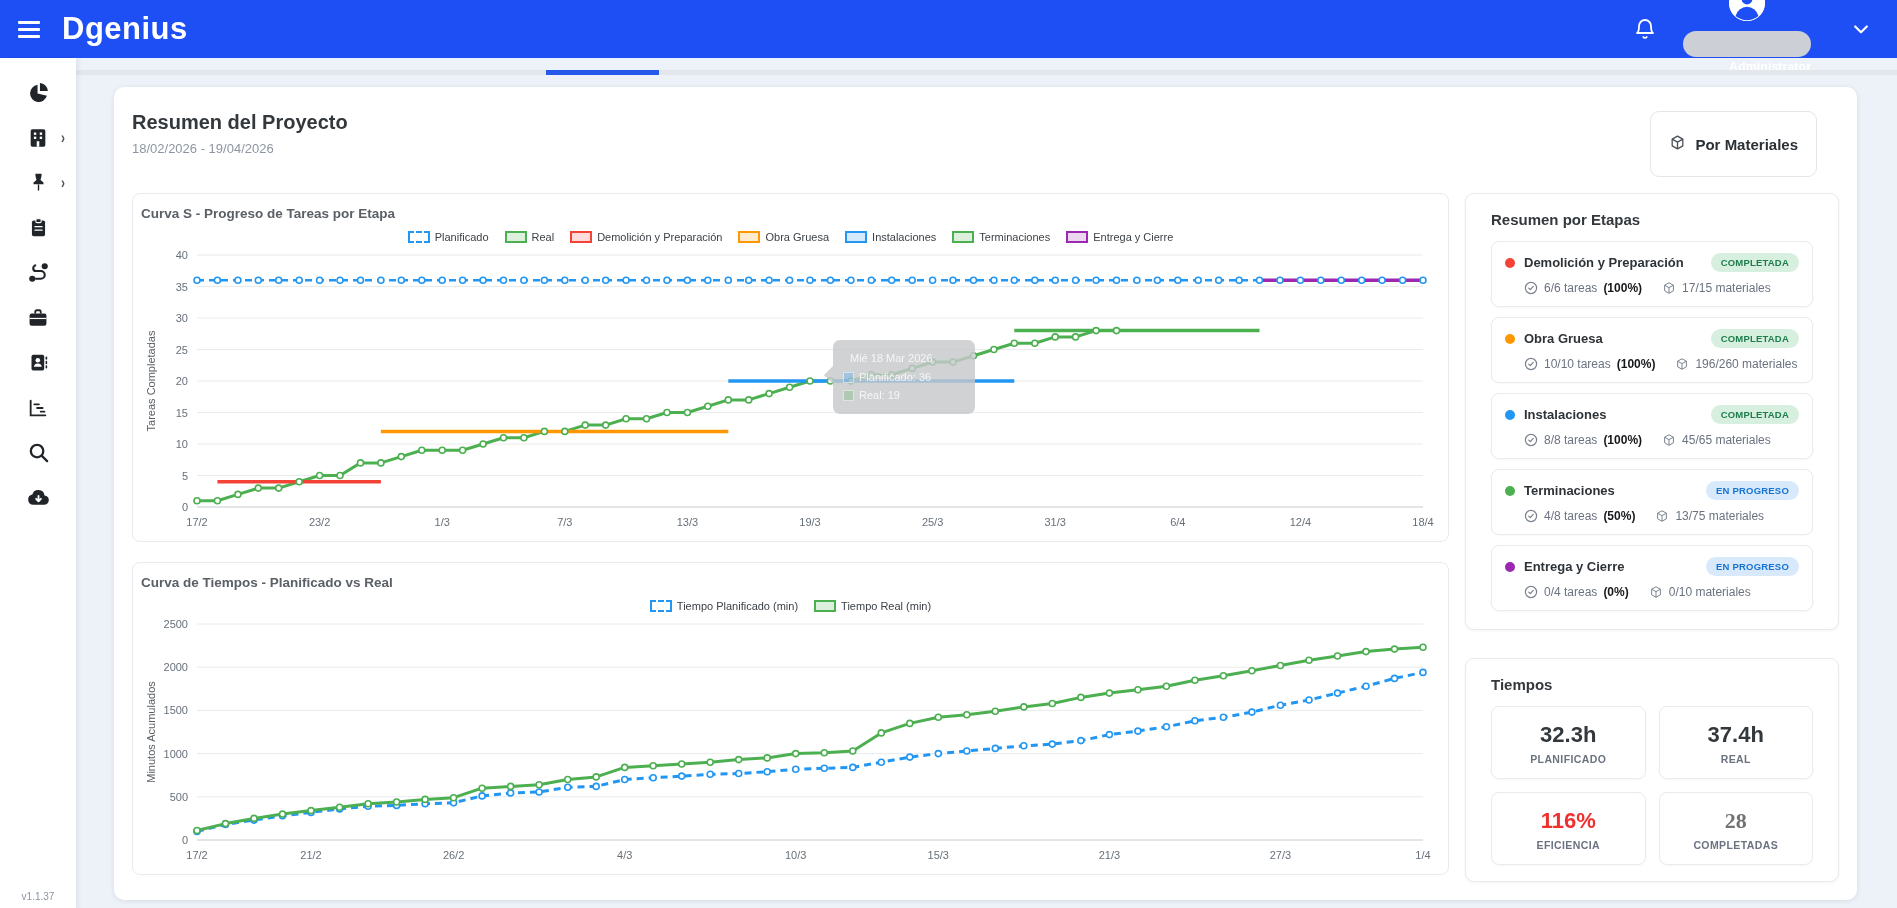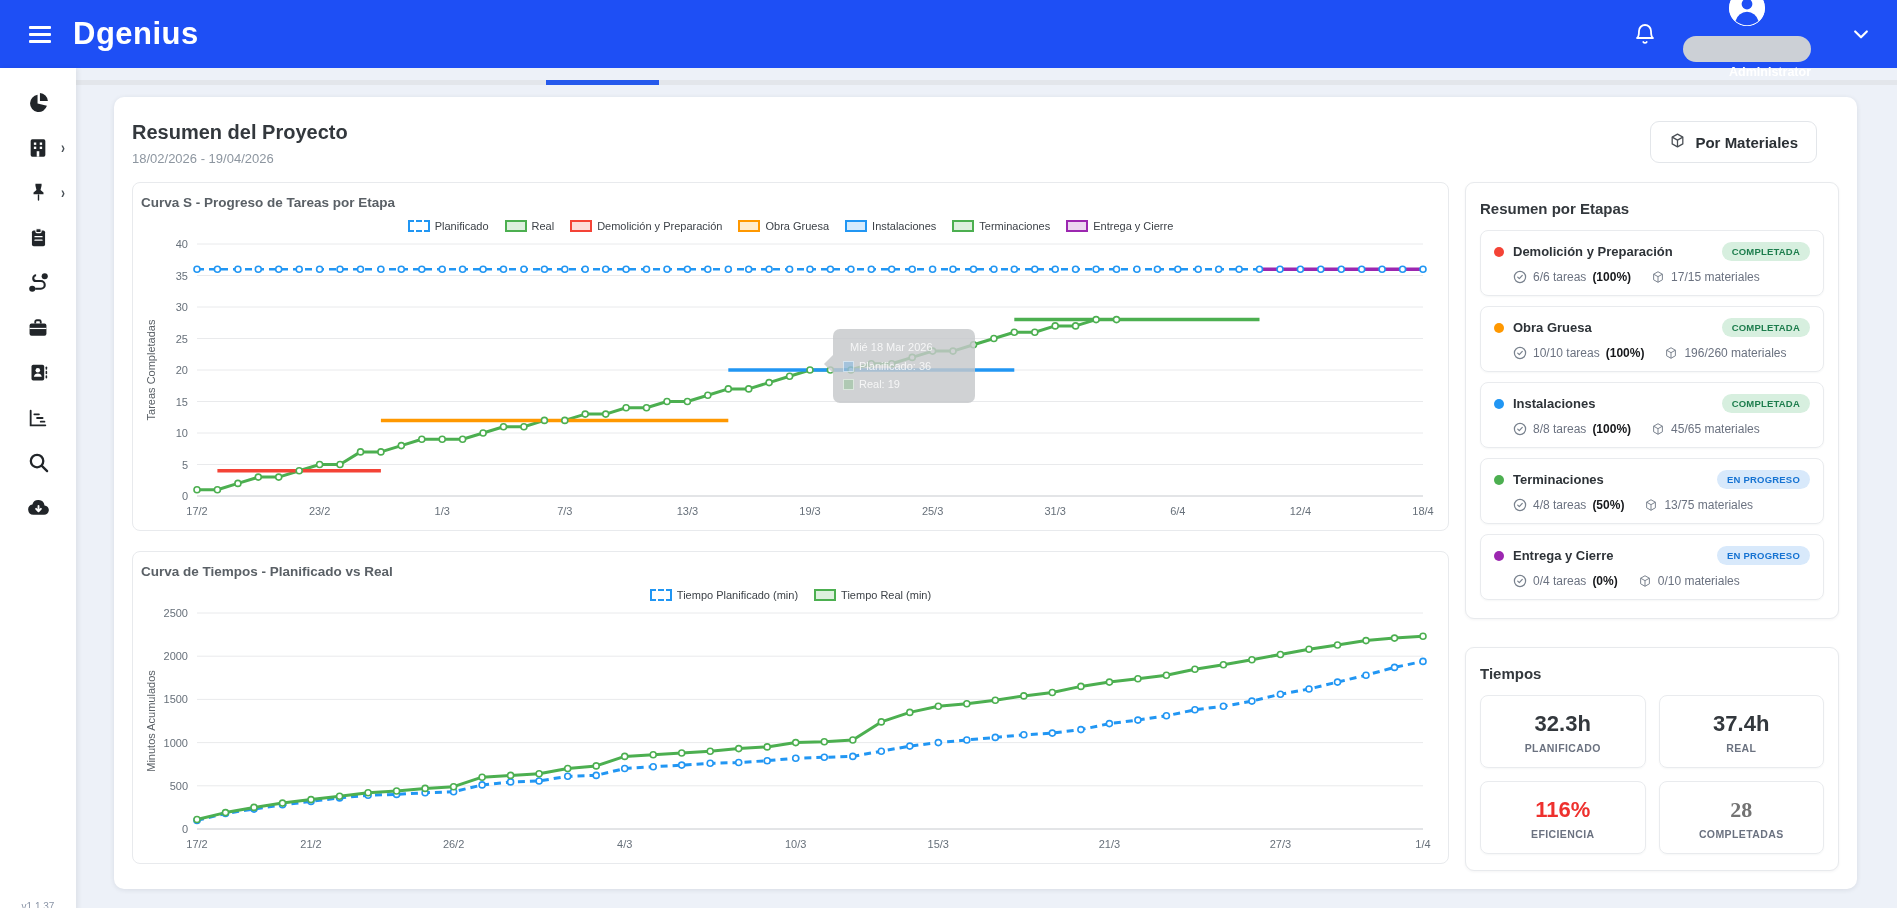--- a/index.html
+++ b/index.html
@@ -1,18 +1,18 @@
 <!DOCTYPE html>
 <html><head>
 <meta charset="utf-8">
 <style>
   html,body{margin:0;padding:0;}
   body{width:1897px;height:908px;font-family:"Liberation Sans",sans-serif;background:#edf1f8;overflow:hidden;}
   
-  .header{height:68px;background:#1e4ff5;display:flex;align-items:center;padding:0 26px 0 29px;box-sizing:border-box;}
+  .header{height:58px;background:#1e4ff5;display:flex;align-items:center;padding:0 26px 0 18px;box-sizing:border-box;}
   .hamburger{width:22px;display:flex;flex-direction:column;gap:4px;cursor:pointer;margin-right:22px;}
   .hamburger span{height:3px;background:#fff;border-radius:1px;}
   .logo{color:#fff;font-size:31px;font-weight:bold;letter-spacing:.5px;cursor:pointer;}
   .hdr-right{margin-left:auto;display:flex;align-items:center;gap:26px;}
   .bell{cursor:pointer;display:flex;}
   .user-cluster{display:flex;align-items:center;gap:10px;cursor:pointer;flex-direction:column;}
   .avatar{width:36px;height:36px;border-radius:50%;background:#fff;display:flex;align-items:center;justify-content:center;overflow:hidden;}
   .user-meta{display:flex;flex-direction:column;align-items:flex-end;gap:3px;}
   .name-pill{width:128px;height:26px;border-radius:13px;background:#ccd0d6;}
   .role{color:#fff;font-size:12.5px;font-weight:bold;}
@@ -25,40 +25,40 @@
   .version{margin-top:auto;padding:10px 0 8px;font-size:10px;color:#8a94a6;}
   .main{flex:1;position:relative;padding:0 40px 0 38px;box-sizing:border-box;}
   .hscroll{position:absolute;top:12px;left:0;right:0;height:5px;background:#e3e6eb;}
   .hscroll .thumb{position:absolute;left:470px;width:113px;height:5px;background:#2559ec;cursor:pointer;}
   
   .content-card{margin-top:29px;background:#fff;border-radius:10px;box-shadow:0 1px 5px rgba(30,40,60,.10);padding:24px 18px 18px;box-sizing:border-box;min-height:790px;}
   .title-row{display:flex;justify-content:space-between;align-items:flex-start;padding:0 0 16px;}
   .page-title{font-size:20px;font-weight:bold;color:#33383d;margin:0;}
   .date-range{font-size:13px;color:#8d96a0;margin-top:7px;}
   .btn-group{display:flex;gap:10px;margin-right:22px;}
-  .btn{display:flex;align-items:center;gap:9px;font-size:15px;font-weight:bold;color:#2b3035;padding:10px 18px;border-radius:9px;background:#fff;border:1px solid #e3e6ea;cursor:pointer;font-family:inherit;}
+  .btn{display:flex;align-items:center;gap:9px;font-size:15px;font-weight:bold;color:#2b3035;padding:22px 18px;border-radius:9px;background:#fff;border:1px solid #e3e6ea;cursor:pointer;font-family:inherit;}
   .btn.active{background:#d9dadd;border:2px solid #6f94f8;padding:9px 17px;}
   
   .body-row{display:flex;gap:16px;}
   .charts-col{flex:1;display:flex;flex-direction:column;gap:20px;min-width:0;}
   .chart-card{border:1px solid #e8eaed;border-radius:8px;padding:12px 8px 4px;position:relative;}
   .chart-title{text-align:left;font-size:13.5px;font-weight:bold;color:#5a6066;}
   .legend-row{display:flex;justify-content:center;align-items:center;gap:16px;margin:10px 0 2px;}
   .chip{display:flex;align-items:center;gap:5px;font-size:11px;color:#3d4248;cursor:pointer;}
   .swatch{width:22px;height:12px;border:2px solid #999;background:#fff;box-sizing:border-box;}
   .swatch.dashed{border:2px dashed #2196f3;background:#fff;}
   
   .chart-tooltip{position:absolute;left:700px;top:146px;width:122px;background:rgba(198,200,203,.82);border-radius:7px;padding:9px 10px;color:rgba(255,255,255,.8);font-size:11px;line-height:1.7;z-index:3;}
   .chart-tooltip:before{content:"";position:absolute;left:-9px;top:26px;border:9px solid transparent;border-right-color:rgba(198,200,203,.82);border-left:0;}
   .tt-date{font-weight:normal;margin-left:7px;}
   .tt-line{display:flex;align-items:center;gap:5px;}
   .tt-sw{width:9px;height:9px;display:inline-block;border:1px solid rgba(255,255,255,.55);}
   
   .right-col{width:374px;display:flex;flex-direction:column;gap:28px;}
-  .panel{background:#fff;border:1px solid #e8eaed;border-radius:9px;padding:15px 14px 8px;box-shadow:0 1px 3px rgba(30,40,60,.05);}
+  .panel{background:#fff;border:1px solid #e8eaed;border-radius:9px;padding:15px 25px 8px;box-shadow:0 1px 3px rgba(30,40,60,.05);}
   .panel-title{font-size:15px;font-weight:bold;color:#33383d;margin:2px 0 13px;}
   .stage-card{border:1px solid #e9ebee;border-radius:8px;padding:11px 13px;margin-bottom:10px;box-shadow:0 1px 2px rgba(30,40,60,.04);}
   .stage-top{display:flex;align-items:center;gap:9px;}
   .dot{width:10px;height:10px;border-radius:50%;flex:none;}
   .stage-name{font-size:13px;font-weight:bold;color:#2e3338;flex:1;}
   .badge{font-size:9.5px;font-weight:bold;padding:4px 10px;border-radius:11px;letter-spacing:.2px;}
   .badge.done{background:#d7efdf;color:#1d7d4d;}
   .badge.progress{background:#d8e9fb;color:#1673d2;}
   .stage-bottom{display:flex;align-items:center;gap:6px;margin-top:9px;padding-left:19px;font-size:12px;color:#6b7280;}
   .stage-bottom .pct{color:#16181b;font-weight:bold;}

